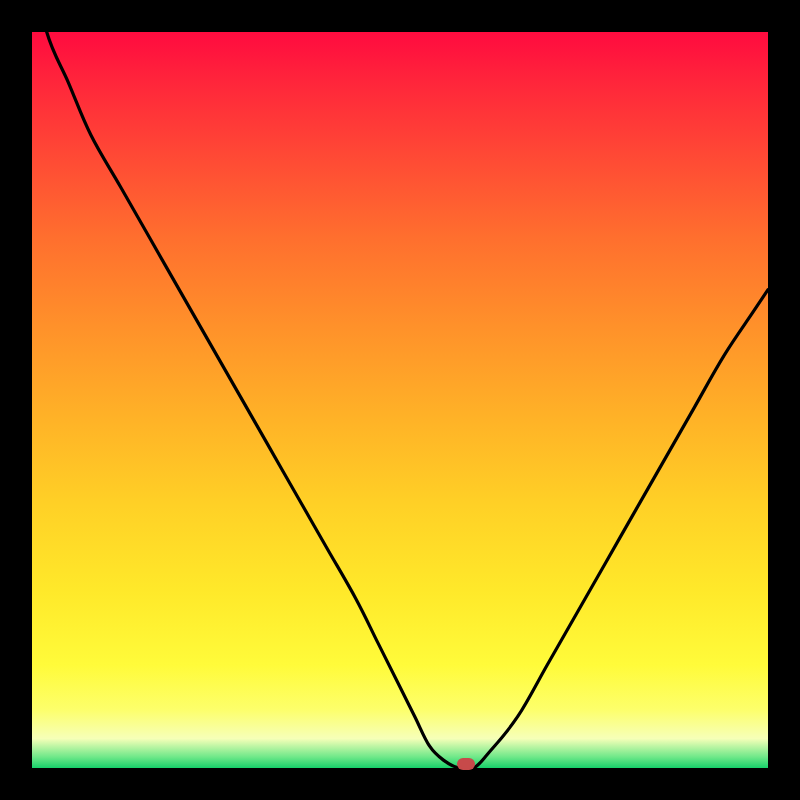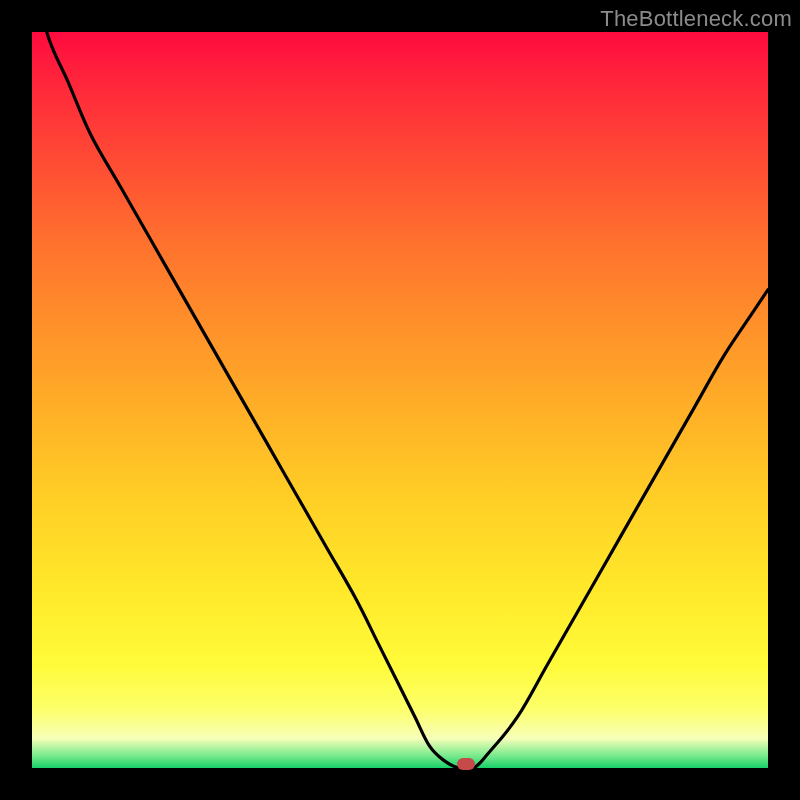--- a/index.html
+++ b/index.html
@@ -64,21 +64,20 @@
     height: 12px;
     border-radius: 6px;
     background: #c74a4a;
     transform: translate(-50%, -50%);
   }
 </style>
 </head>
 <body>
 
 <div class="frame">
-  <div class="watermark">TheBottleneck.com</div>
 
   <div class="plot-area">
     <svg class="curve" viewBox="0 0 736 736" preserveAspectRatio="none">
       <path id="curve-path" fill="none" stroke="#000000" stroke-width="3.2" stroke-linecap="round" stroke-linejoin="round" d="M 0.00 -73.60 C 2.65 -60.35, 8.10 -22.52, 14.72 0.00 C 21.34 22.52, 28.85 32.97, 36.80 51.52 C 44.75 70.07, 49.61 84.49, 58.88 103.04 C 68.15 121.59, 77.72 136.01, 88.32 154.56 C 98.92 173.11, 107.16 187.53, 117.76 206.08 C 128.36 224.63, 136.60 239.05, 147.20 257.60 C 157.80 276.15, 166.04 290.57, 176.64 309.12 C 187.24 327.67, 195.48 342.09, 206.08 360.64 C 216.68 379.19, 224.92 393.61, 235.52 412.16 C 246.12 430.71, 254.36 445.13, 264.96 463.68 C 275.56 482.23, 283.80 496.65, 294.40 515.20 C 305.00 533.75, 314.57 549.50, 323.84 566.72 C 333.11 583.94, 337.97 594.98, 345.92 610.88 C 353.87 626.78, 361.38 641.79, 368.00 655.04 C 374.62 668.29, 377.42 673.88, 382.72 684.48 C 388.02 695.08, 392.14 705.97, 397.44 713.92 C 402.74 721.87, 406.86 724.67, 412.16 728.64 C 417.46 732.61, 421.58 734.68, 426.88 736.00 C 432.18 737.32, 436.30 738.65, 441.60 736.00 C 446.90 733.35, 448.37 730.55, 456.32 721.28 C 464.27 712.01, 475.16 700.38, 485.76 684.48 C 496.36 668.58, 504.60 651.51, 515.20 632.96 C 525.80 614.41, 534.04 599.99, 544.64 581.44 C 555.24 562.89, 563.48 548.47, 574.08 529.92 C 584.68 511.37, 592.92 496.95, 603.52 478.40 C 614.12 459.85, 622.36 445.43, 632.96 426.88 C 643.56 408.33, 651.80 393.91, 662.40 375.36 C 673.00 356.81, 681.24 341.06, 691.84 323.84 C 702.44 306.62, 713.33 291.60, 721.28 279.68 C 729.23 267.76, 733.35 261.57, 736.00 257.60"></path>
     </svg>
     <div id="marker" class="marker" style="left: 434.24px; top: 732.32px; background: rgb(199, 74, 74);"></div>
   </div>
 </div>
 
 </body></html>

